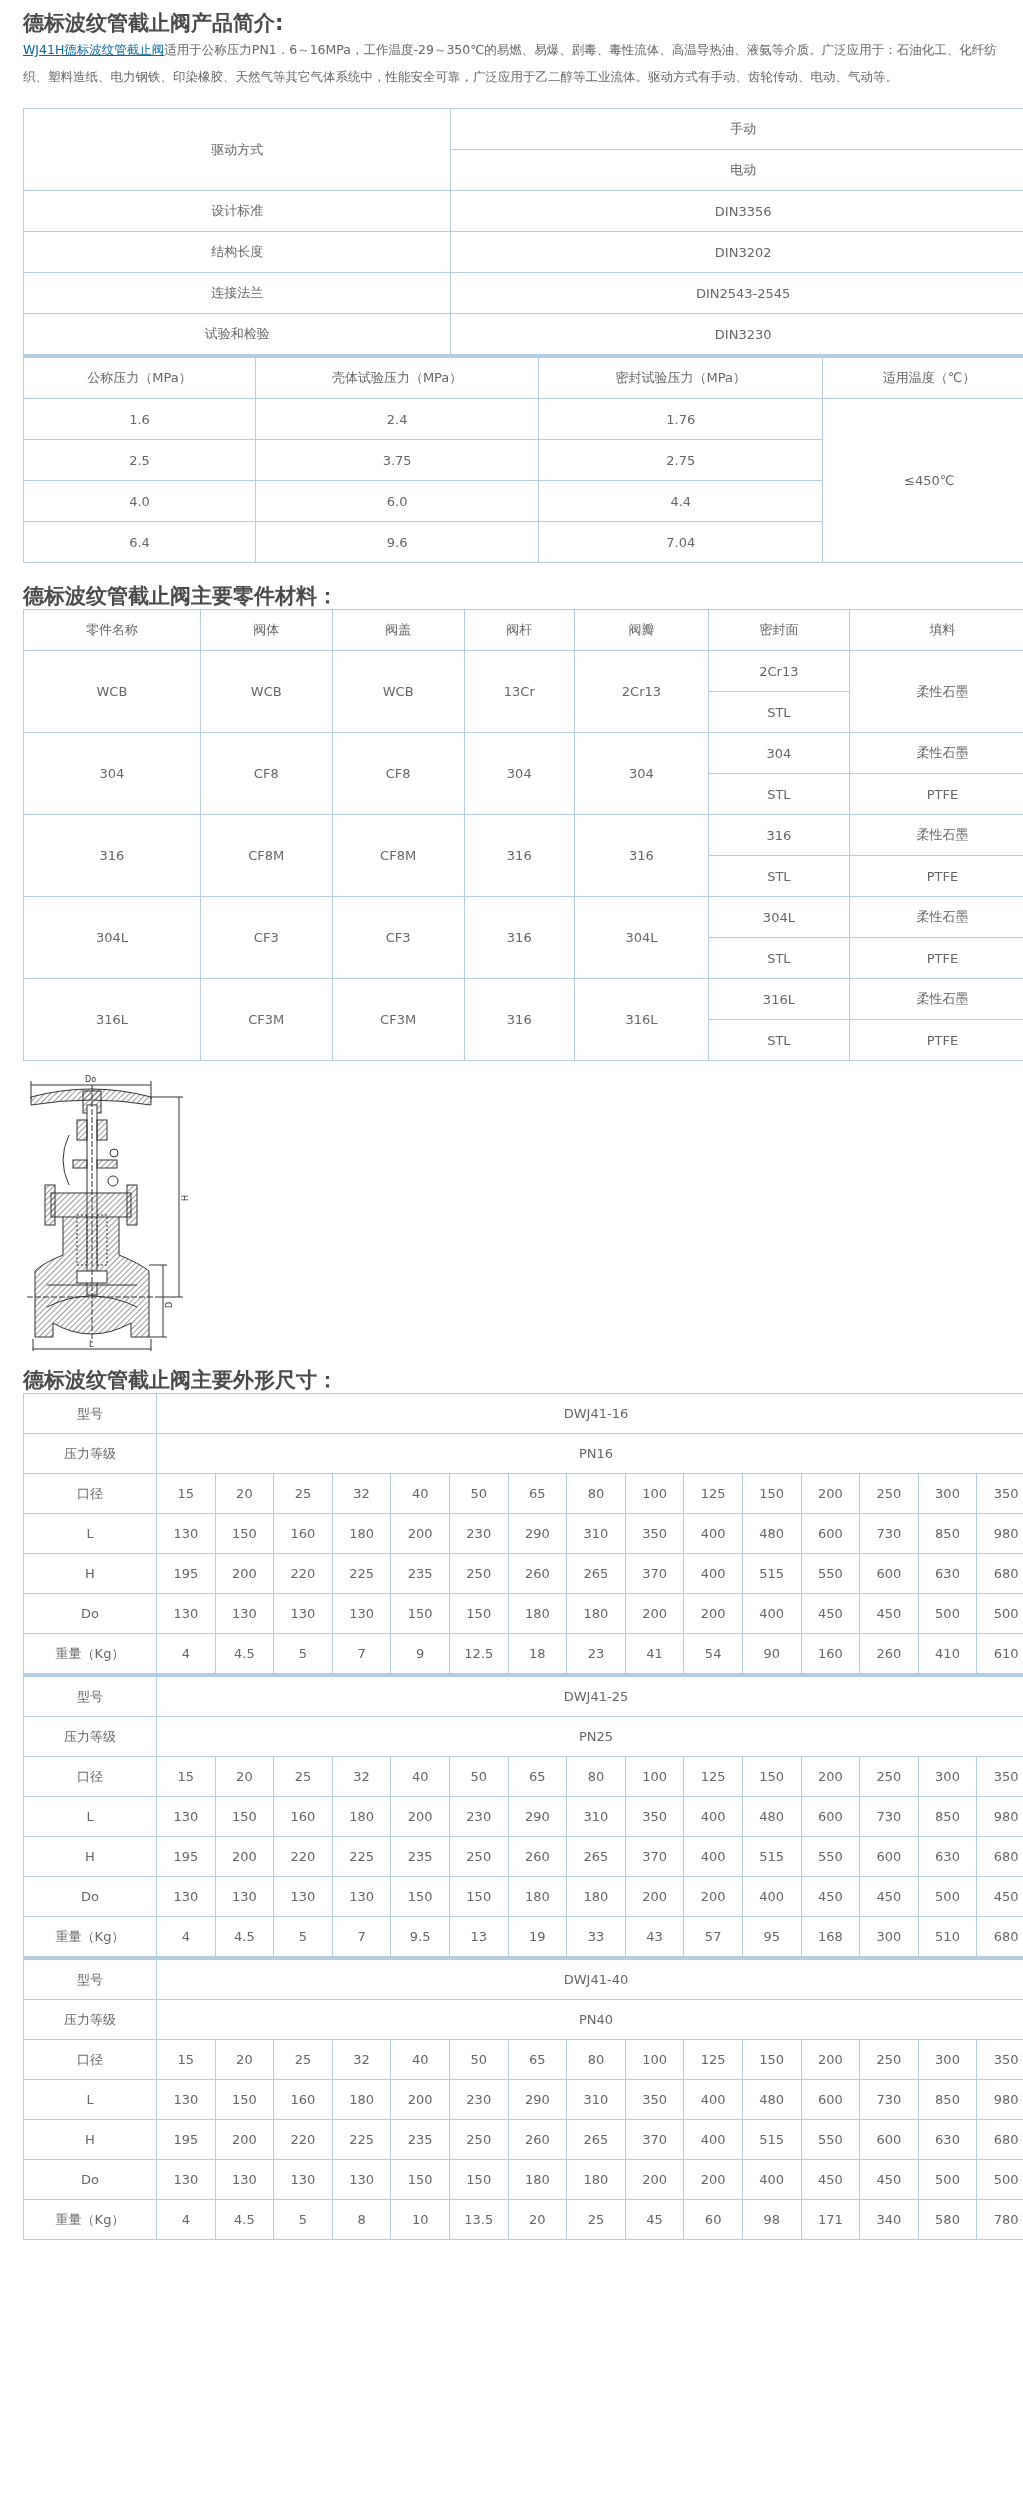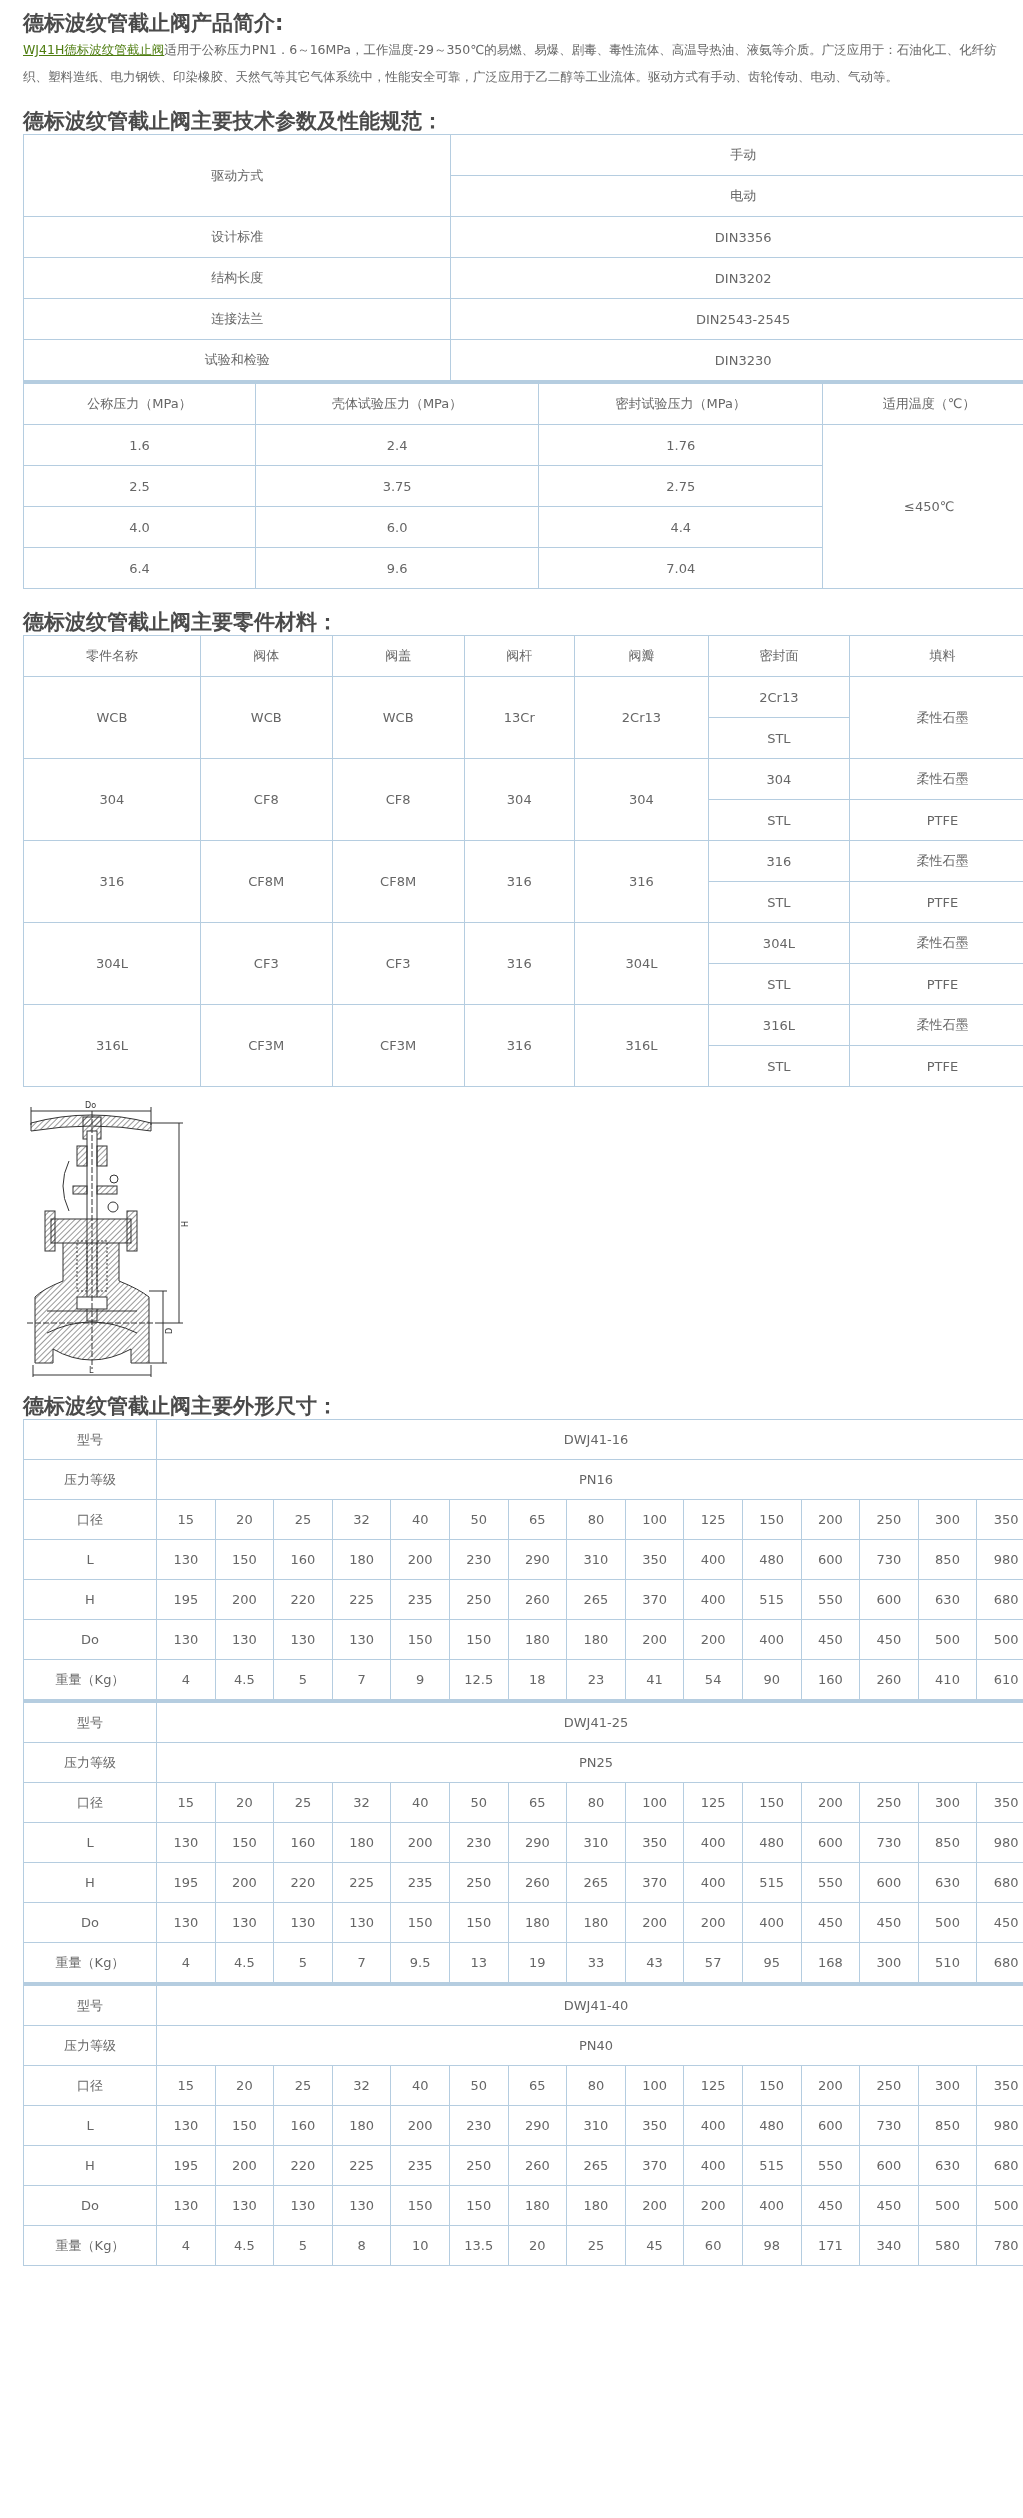--- a/index.html
+++ b/index.html
@@ -12,21 +12,21 @@
   .page { padding: 10px 0 30px 23px; width: 990px; }
   h3 {
     margin: 0;
     font-size: 21px;
     font-weight: bold;
     color: #4a4a4a;
     line-height: 26px;
   }
   p { margin: 0; line-height: 27px; }
   .intro p { line-height: 27px; }
-  a.link { color: #4d7c0f; }
+  a.link { color: #0369a1; }
   .sec { margin-bottom: 14px; }
   table {
     border-collapse: collapse;
     width: 1013px;
     table-layout: fixed;
   }
   td {
     border: 1px solid #b5cde0;
     text-align: center;
     vertical-align: middle;
@@ -49,21 +49,20 @@
 
 <div class="page">
 
   <div class="sec intro">
     <h3>德标波纹管截止阀产品简介:</h3>
     <p><a class="link" href="#">WJ41H德标波纹管截止阀</a><span>适用于公称压力PN1．6～16MPa，工作温度-29～350℃的易燃、易爆、剧毒、毒性流体、高温导热油、液氨等介质。广泛应用于：石油化工、化纤纺织、塑料造纸、电力钢铁、印染橡胶、天然气等其它气体系统中，性能安全可靠，广泛应用于乙二醇等工业流体。驱动方式有手动、齿轮传动、电动、气动等。</span></p>
   </div>
 
 
   <div class="sec" style="margin-top:18px">
-    <h3>德标波纹管截止阀主要技术参数及性能规范：</h3>
     <table class="t-spec">
       <colgroup>
           <col style="width:418px">
           <col style="width:572px">
         </colgroup>
       <tbody>
           <tr>
         <td rowspan="2">驱动方式</td>
         <td>手动</td>
       </tr>

